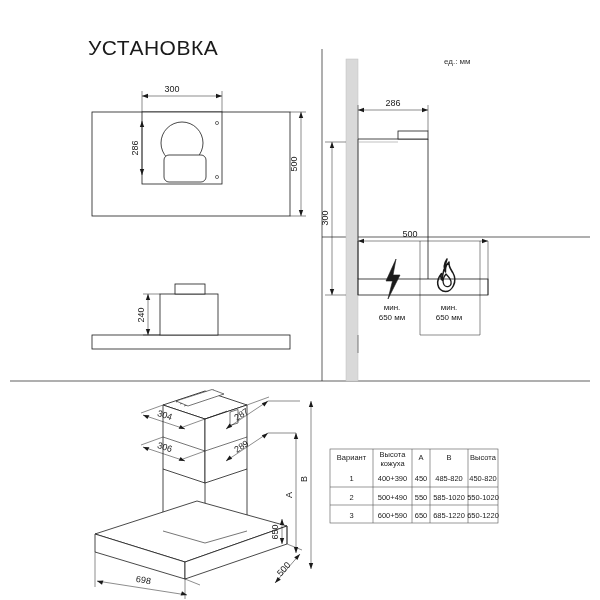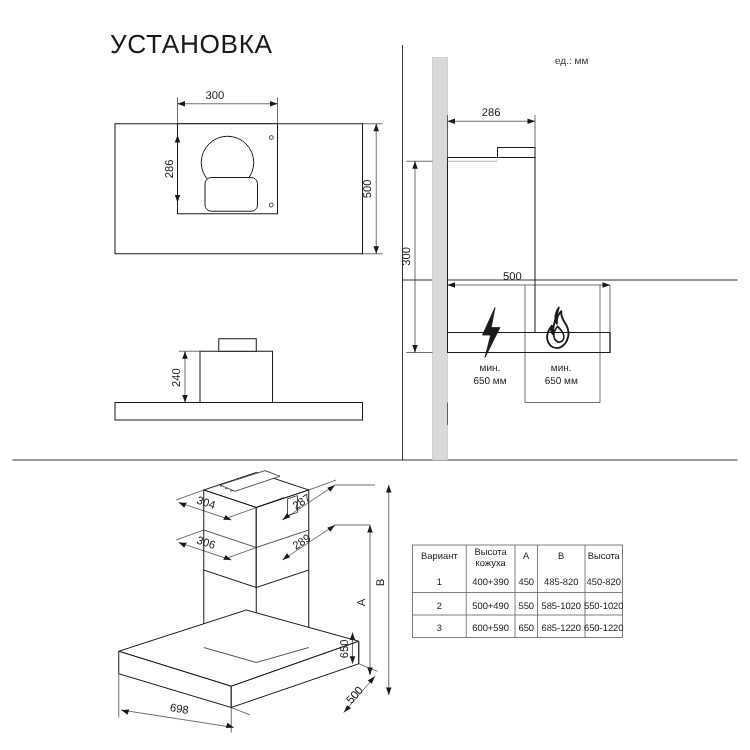--- a/index.html
+++ b/index.html
@@ -4,21 +4,21 @@
 <style>
   html,body{margin:0;padding:0;}
   body{
     width:600px;height:600px;
     background:#ffffff;
     font-family:"Liberation Sans", sans-serif;
     color:#1a1a1a;
     overflow:hidden;
     position:relative;
   }
-  #sheet{position:absolute;left:0;top:0;width:600px;height:516px;}
+  #sheet{position:absolute;left:0;top:13px;width:600px;height:516px;}
   svg{position:absolute;left:0;top:0;}
   text{font-family:"Liberation Sans", sans-serif;fill:#1a1a1a;}
   .title{font-size:21px;letter-spacing:0.5px;fill:#1a1a1a;}
   .dim{font-size:9px;fill:#1a1a1a;}
   .dimsm{font-size:8px;fill:#1a1a1a;}
   .unit{font-size:8px;fill:#333;}
   .tbl{font-size:7.5px;fill:#1a1a1a;}
   .tblh{font-size:7.5px;fill:#1a1a1a;}
   .ln{stroke:#1a1a1a;stroke-width:0.8;fill:none;}
   .lnthin{stroke:#1a1a1a;stroke-width:0.6;fill:none;}

